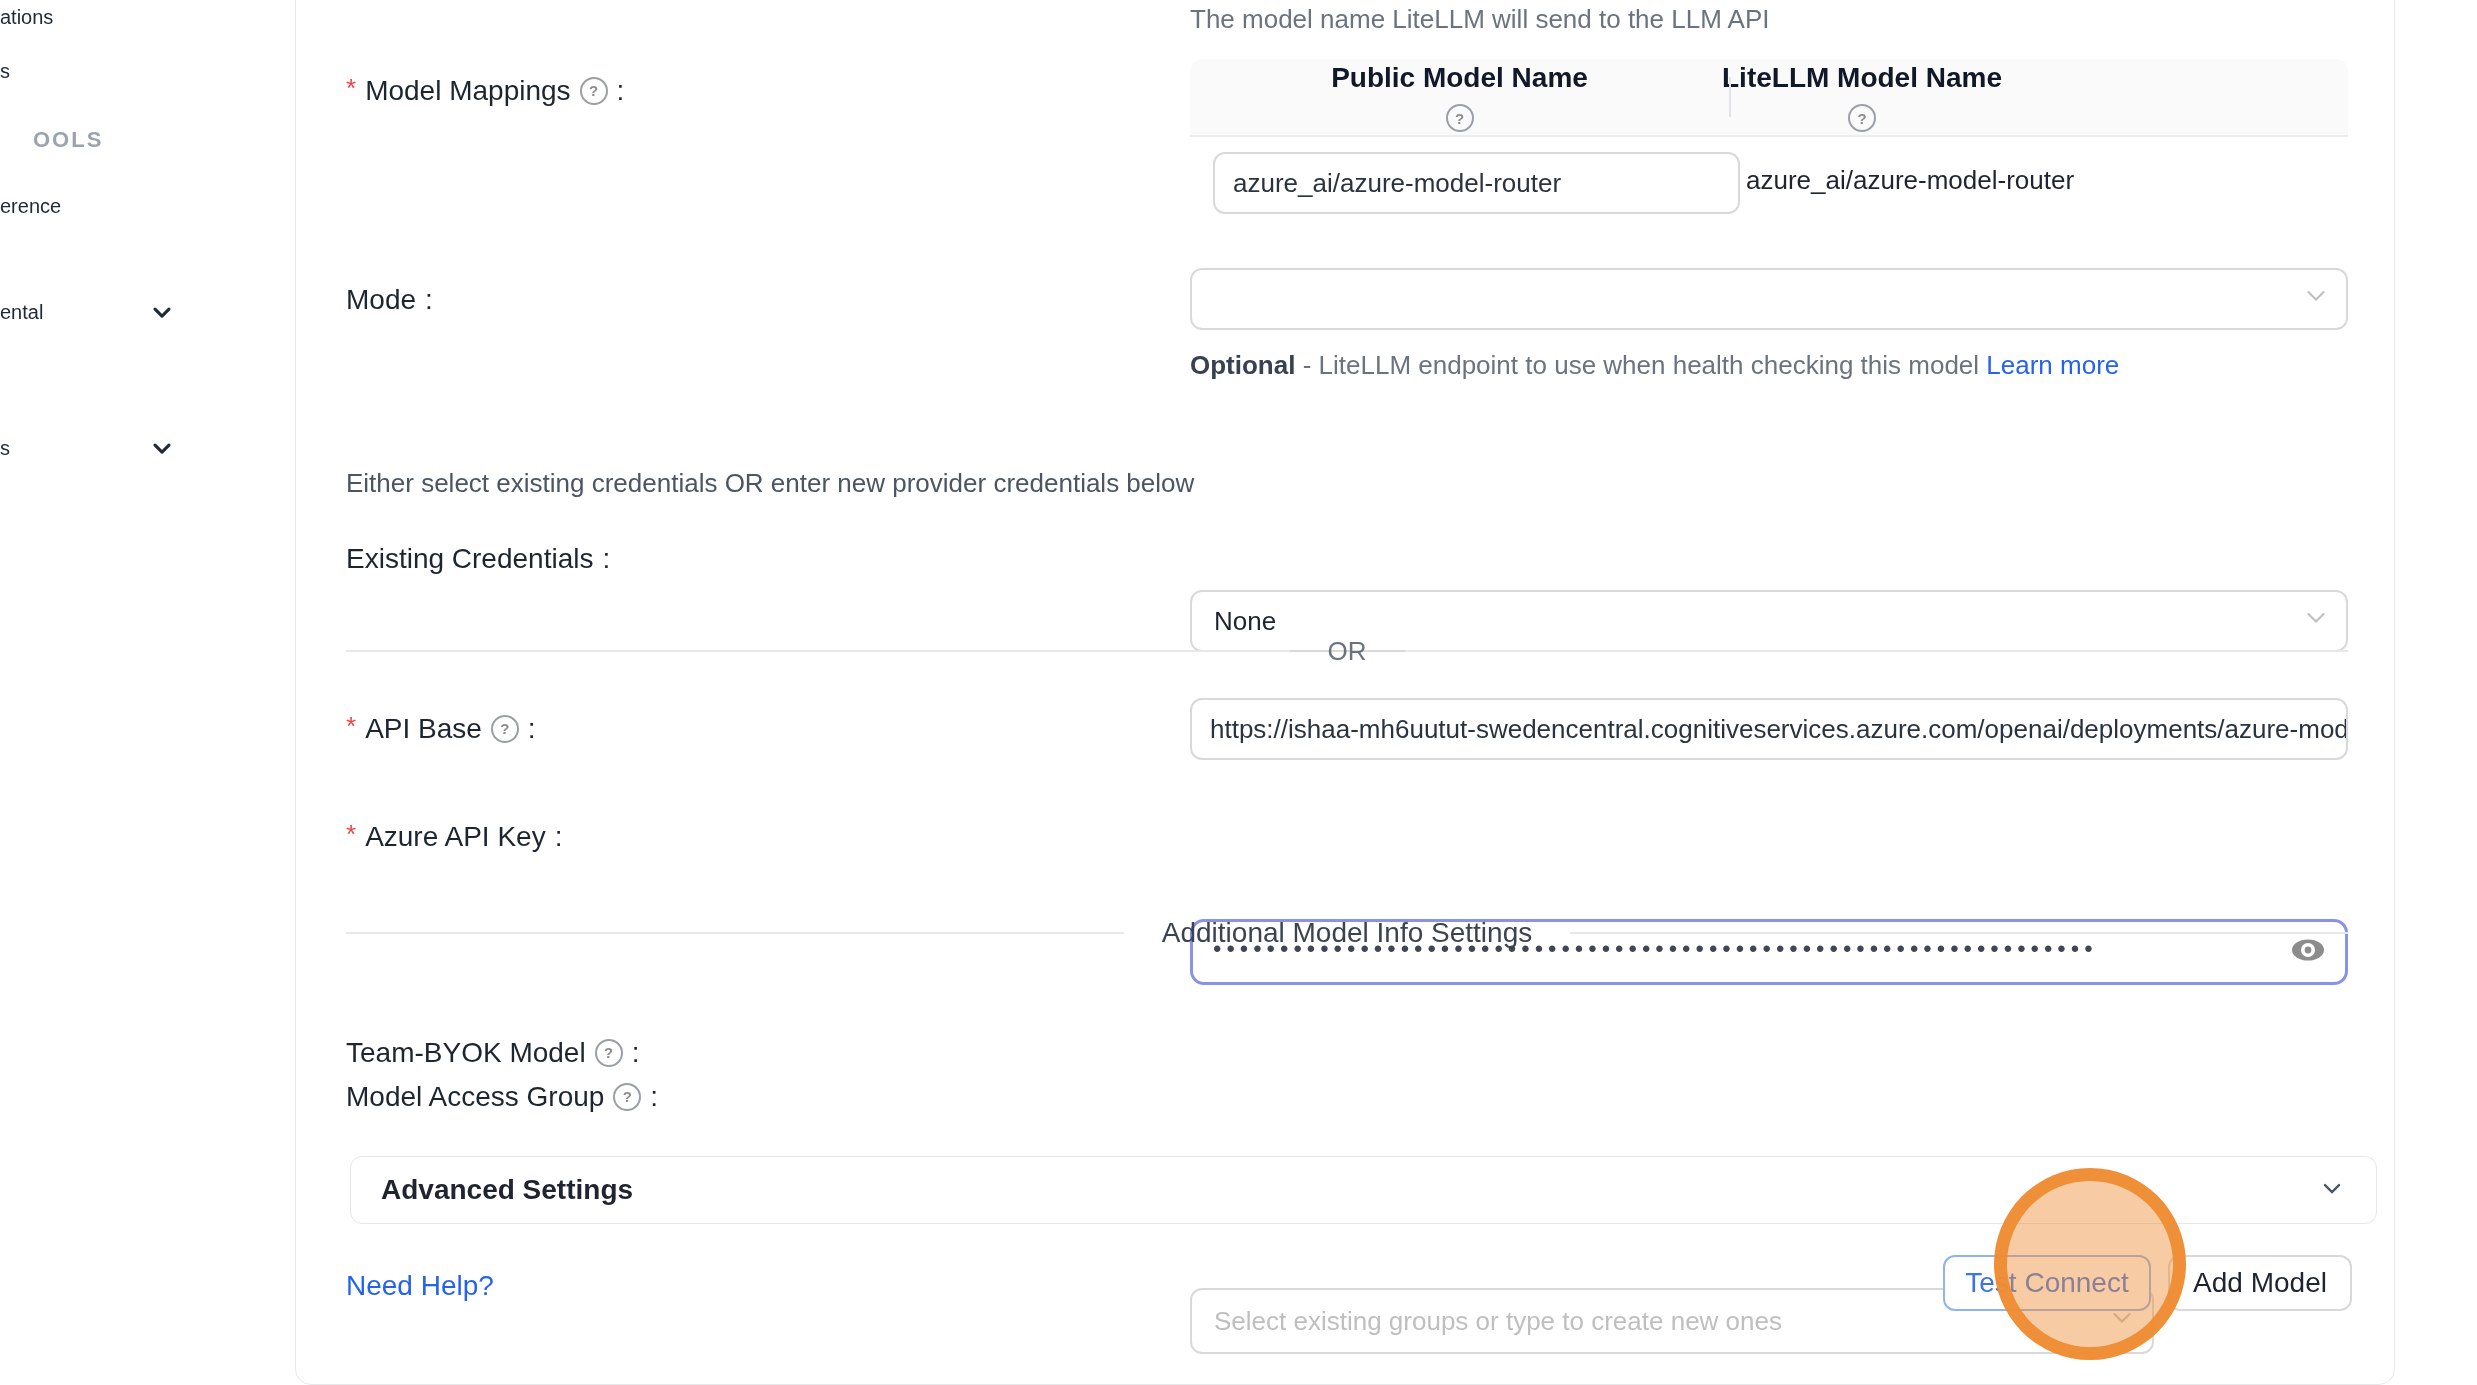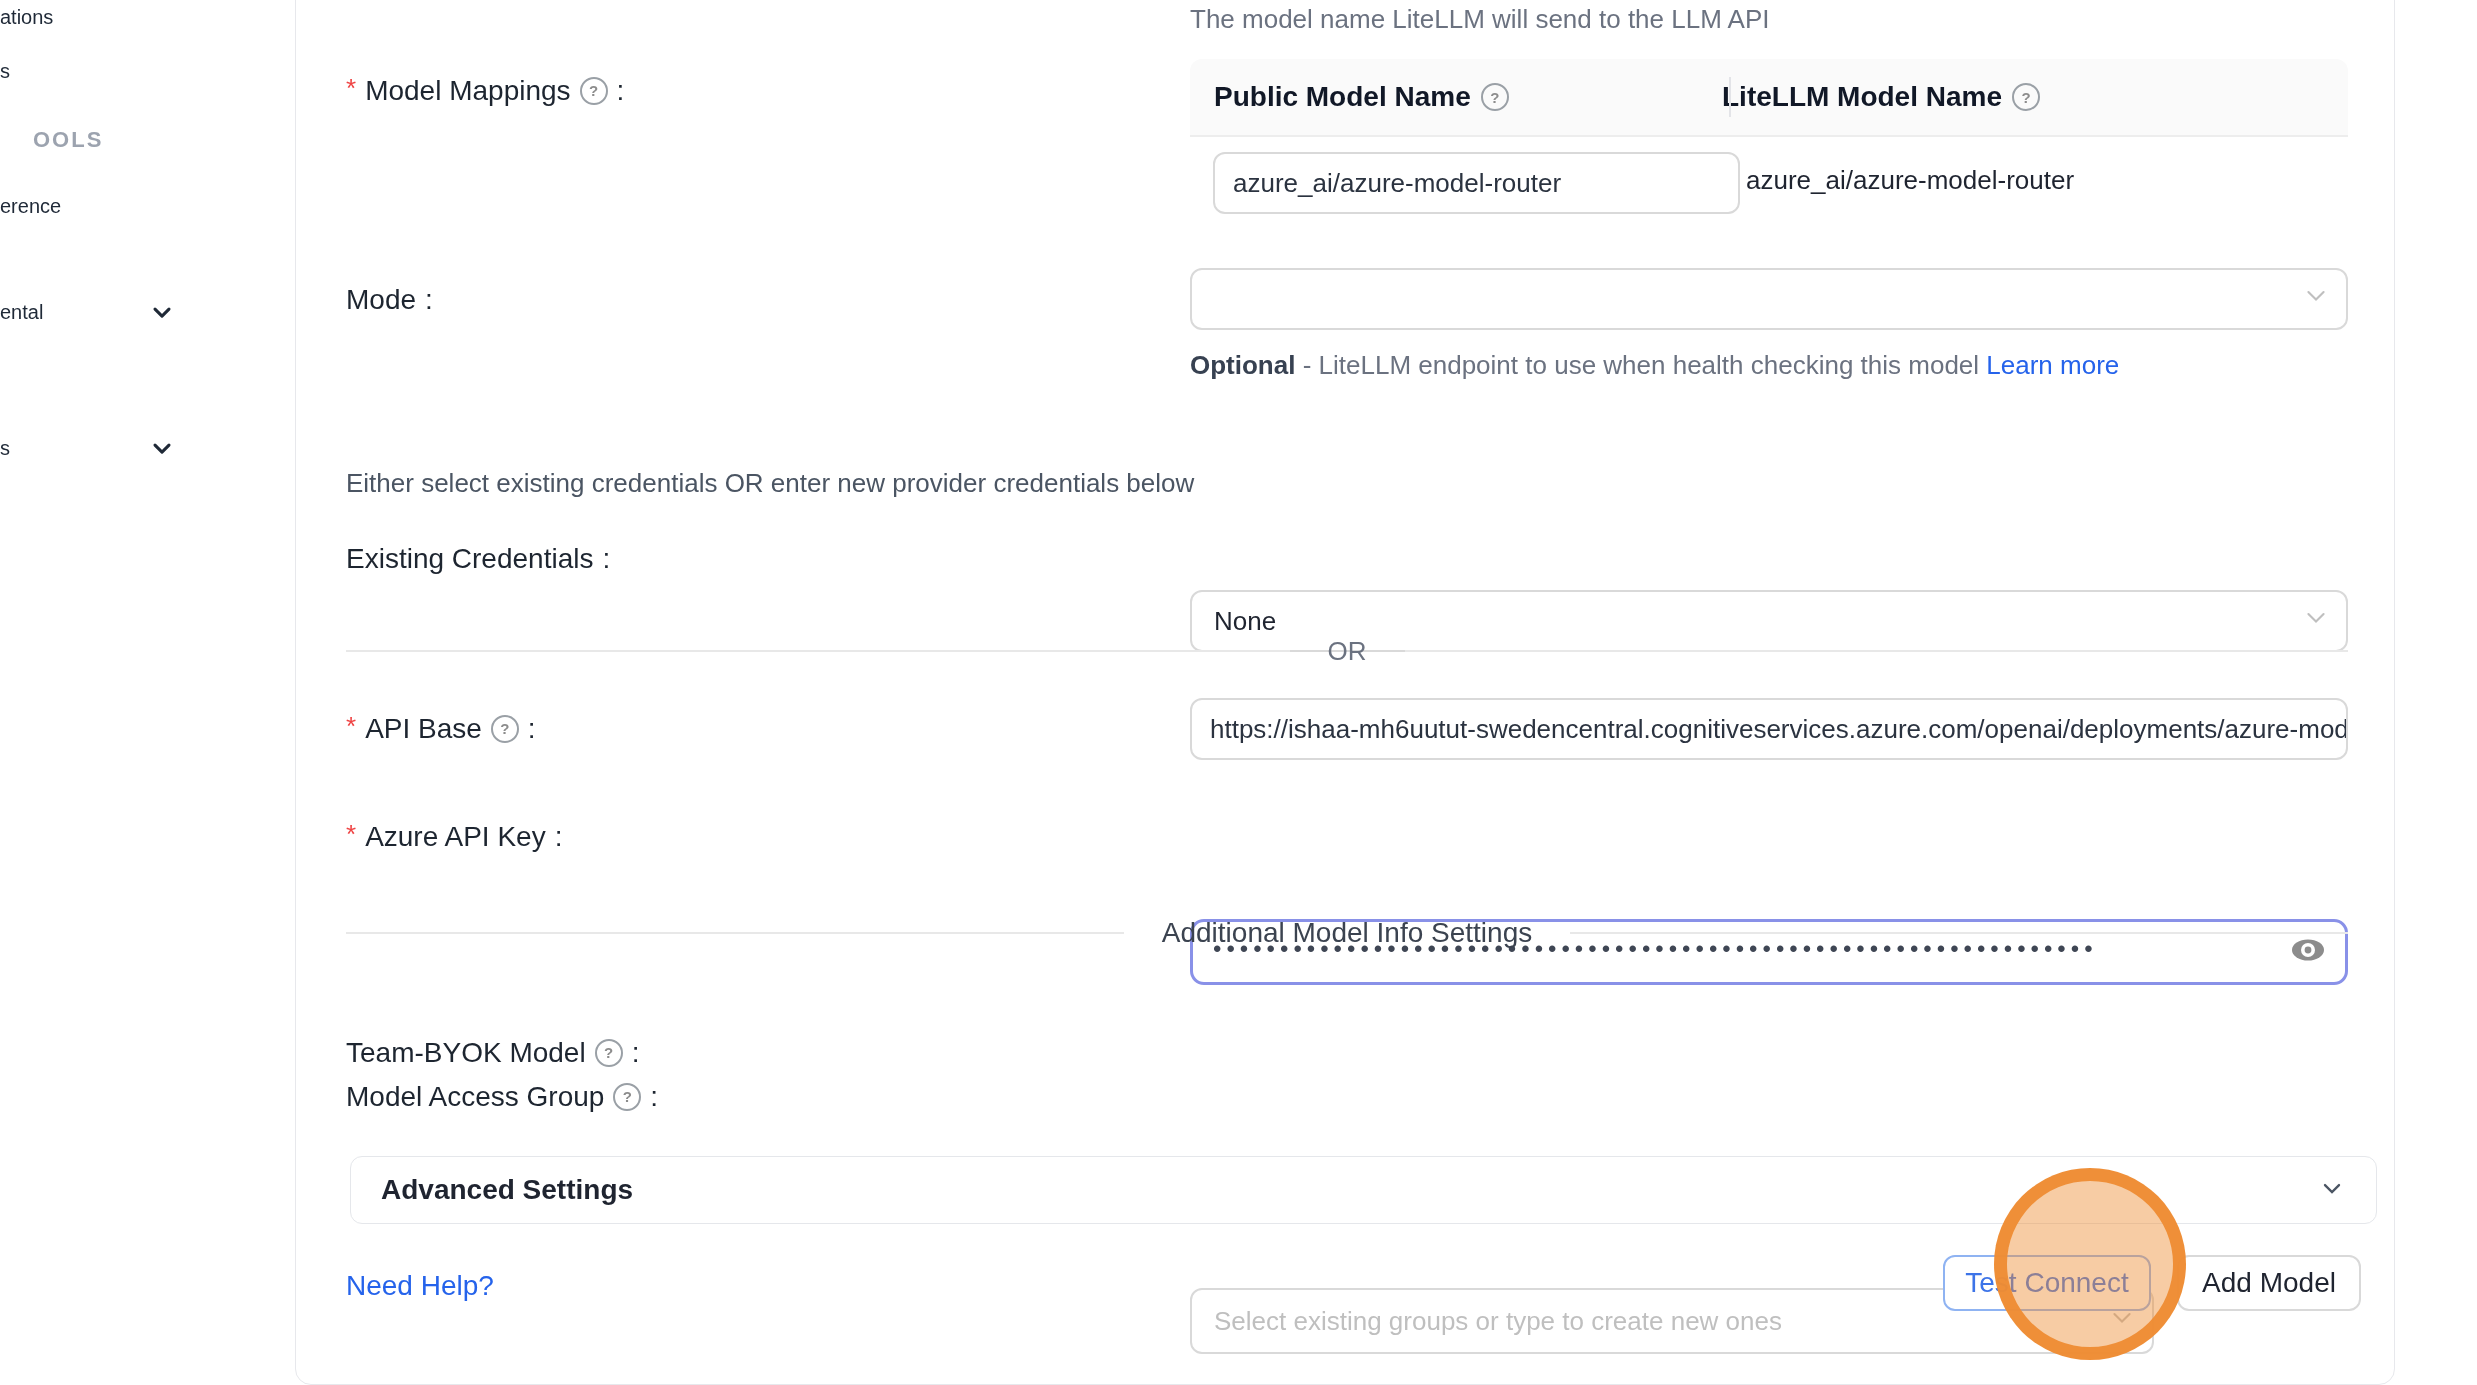--- a/index.html
+++ b/index.html
@@ -17,21 +17,21 @@
   .help-circ{width:24px;height:24px;border:2px solid #9aa0a6;border-radius:50%;color:#8c8c8c;
              font-size:15px;display:inline-flex;align-items:center;justify-content:center;font-weight:600;}
   .colon{color:#1d2530;}
   
   .hint{font-size:26px;color:#6b7280;line-height:34px;white-space:nowrap;}
   .hint2{font-size:26px;color:#4b5563;line-height:34px;white-space:nowrap;}
   
   .mtable{width:1158px;}
   .mthead{height:76px;background:#fafafa;border-bottom:2px solid #ededed;border-radius:12px 12px 0 0;
           display:flex;align-items:center;position:relative;}
-  .mth{font-size:28px;font-weight:600;color:#111827;display:flex;align-items:center;gap:10px;}
+  .mth{font-size:28px;font-weight:600;color:#111827;display:flex;align-items:center;gap:10px;flex-direction:column;}
   .col-div{position:absolute;left:539px;top:18px;width:2px;height:40px;background:#e3e4e8;}
   
   .tinput{border:2px solid #d9d9d9;border-radius:12px;background:#fff;display:flex;align-items:center;
           padding:0 18px;font-size:26px;color:#2b3340;box-sizing:border-box;overflow:hidden;white-space:nowrap;}
   .select{border:2px solid #d9d9d9;border-radius:12px;background:#fff;display:flex;align-items:center;
           padding:0 56px 0 22px;font-size:26px;color:#1f2430;box-sizing:border-box;position:relative;}
   .select .chev{position:absolute;right:16px;top:50%;transform:translateY(-50%);}
   .placeholder{color:#bfbfbf;white-space:nowrap;overflow:hidden;}
   
   .tdiv{display:flex;align-items:center;gap:8px;}
@@ -49,21 +49,21 @@
         box-shadow:0 1px 5px rgba(0,0,0,0.35);}
   
   .advbox{border:1px solid #e5e7eb;border-radius:12px;background:#fff;display:flex;align-items:center;
           justify-content:space-between;padding:0 30px;box-sizing:border-box;}
   .advtitle{font-size:28px;font-weight:700;color:#1f2430;}
   
   .link{font-size:28px;color:#2563eb;white-space:nowrap;cursor:pointer;}
   .btn{border-radius:12px;display:flex;align-items:center;justify-content:center;font-size:28px;
        box-sizing:border-box;background:#fff;cursor:pointer;white-space:nowrap;}
   .btn.ghost-blue{border:2px solid #8fb3f2;color:#3d74e8;}
-  .btn.default{border:2px solid #d9d9d9;color:#1f2430;margin-left:9px;}
+  .btn.default{border:2px solid #d9d9d9;color:#1f2430;}
   
   .click-circle{width:192px;height:192px;border-radius:50%;border:13px solid rgba(239,140,51,0.95);
                 background:rgba(237,141,53,0.45);pointer-events:none;z-index:50;box-sizing:border-box;}
   .optline{font-size:26px;line-height:40px;color:#6b7280;}
   .optline b{color:#374151;}
   .optline .link2{color:#2563eb;}
 </style>
 </head>
 <body>
 

